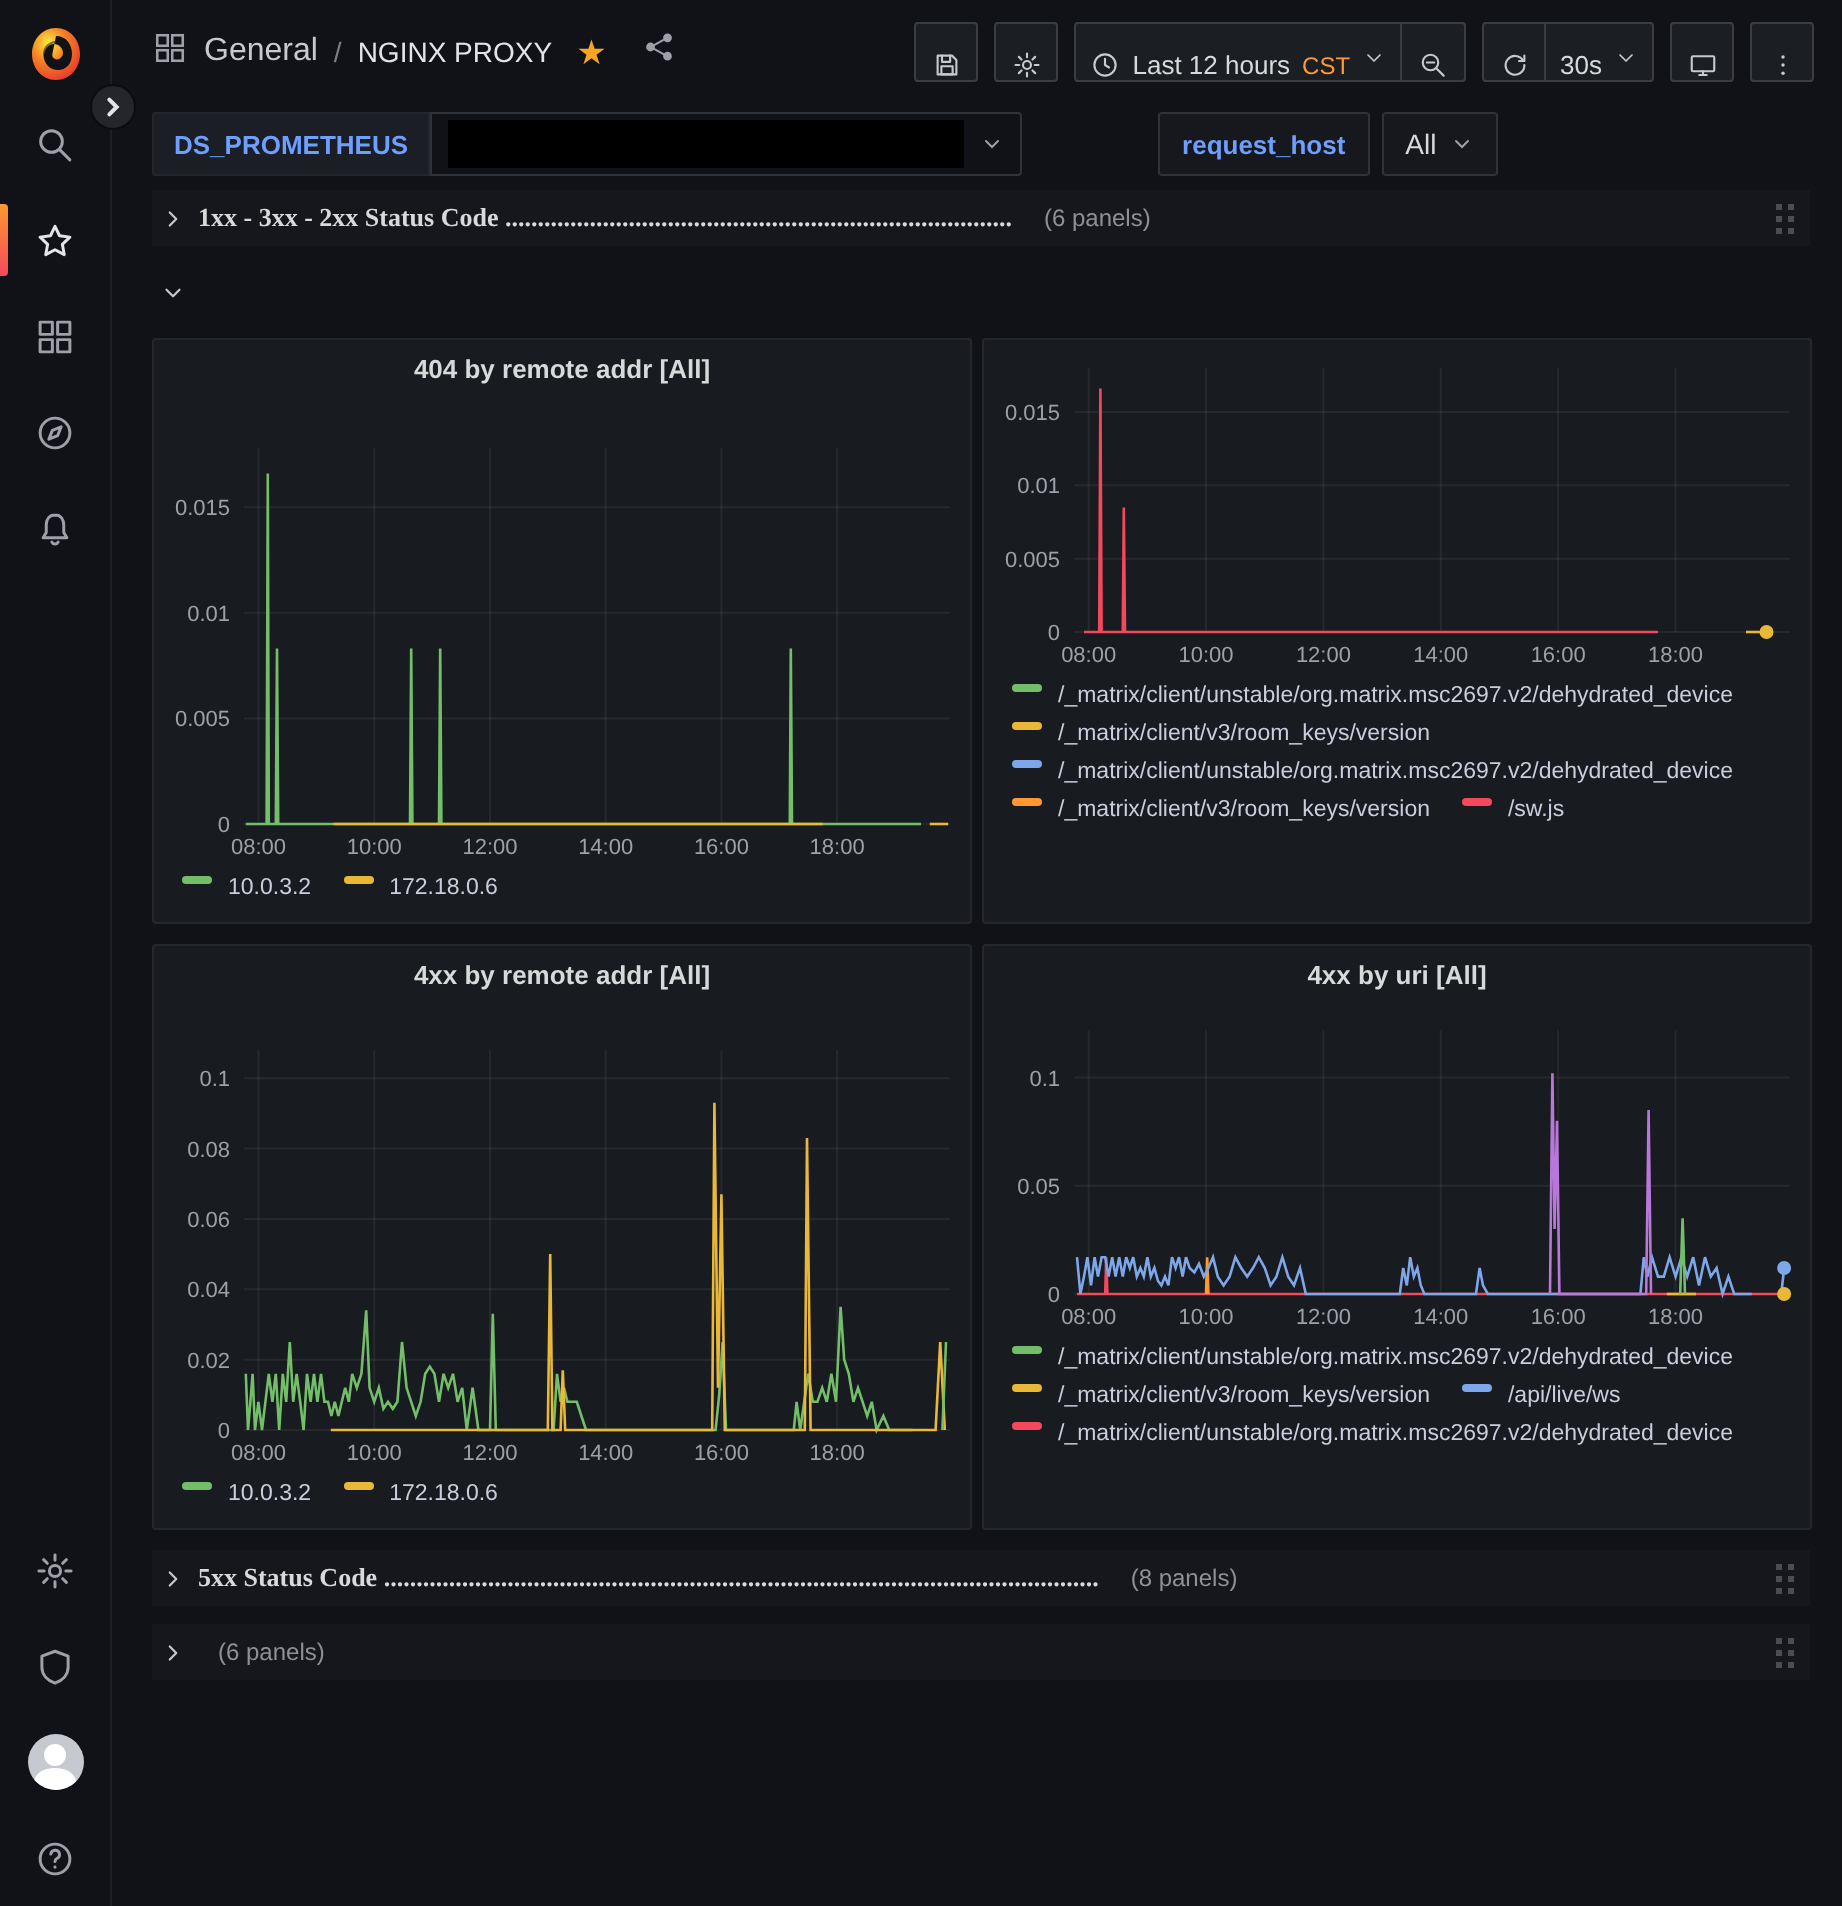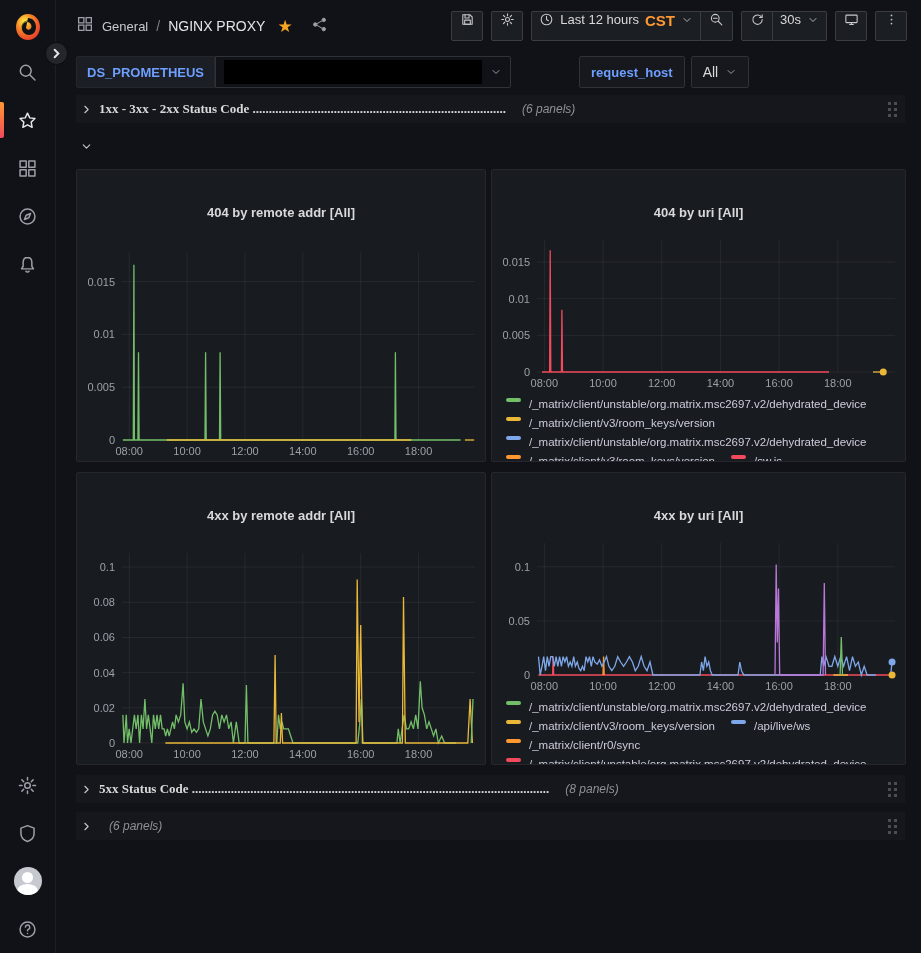--- a/index.html
+++ b/index.html
@@ -25,32 +25,32 @@
   .avatar-circle .head { position:absolute; left:8.5px; top:5px; width:11px; height:11px; border-radius:50%; background:#FFFFFF; }
   .avatar-circle .body { position:absolute; left:3.5px; top:17px; width:21px; height:14px; border-radius:50%; background:#FFFFFF; }
 
   
   .main { flex:1; display:flex; flex-direction:column; min-width:0; }
 
   
   .navbar { height:52px; flex:0 0 52px; display:flex; align-items:center; padding:0 14px 0 20px; background:#111217; }
   .crumbs { display:flex; align-items:center; gap:8px; }
   .crumb-icon svg { width:18px; height:18px; stroke:#9DA0A8; fill:none; stroke-width:1.7; }
-  .crumb-section { font-size:13px; color:#C7C9CE; cursor:pointer; }
+  .crumb-section { font-size:16px; color:#C7C9CE; cursor:pointer; }
   .crumb-sep { color:#7B7F87; font-size:14px; }
   .crumb-title { font-size:14px; color:#E3E4E8; }
   .fav-star { font-size:17px; color:#F5A623; margin-left:4px; cursor:pointer; line-height:1; }
   .share-icon { margin-left:10px; cursor:pointer; }
   .share-icon svg { width:17px; height:17px; stroke:#9DA0A8; fill:#9DA0A8; stroke-width:1.4; }
   .nav-right { margin-left:auto; display:flex; align-items:center; gap:8px; }
-  .tool-btn { height:30px; min-width:32px; padding:0 7px; display:flex; align-items:flex-start; justify-content:center;
+  .tool-btn { height:30px; min-width:32px; padding:0 7px; display:flex; align-items:flex-end; justify-content:center;
     gap:6px; background:#1B1E23; border:1px solid #3A3D44; border-radius:2px; cursor:pointer; }
   .tool-btn svg { width:15px; height:15px; stroke:#C7C9CE; fill:none; stroke-width:1.7; stroke-linecap:round; stroke-linejoin:round; }
   .tool-btn .lbl { font-size:13px; color:#D8D9DA; white-space:nowrap; }
-  .tool-btn .tz { font-size:15px; font-weight:700; color:#FF9830; }
+  .tool-btn .tz { font-size:12px; font-weight:400; color:#FF9830; }
   .caret svg { width:12px; height:12px; }
   .group { display:flex; }
   .group .tool-btn:first-child { border-radius:2px 0 0 2px; }
   .group .tool-btn:last-child { border-radius:0 2px 2px 0; border-left:none; }
 
   
   .submenu { height:40px; flex:0 0 40px; display:flex; align-items:center; gap:20px; padding:0 16px 0 20px; }
   .var-group { display:flex; align-items:flex-start; }
   .var-label { height:32px; display:flex; align-items:center; padding:0 10px; background:#1B1E24;
     border:1px solid #24262C; border-radius:2px 0 0 2px; color:#6E9FFF; font-size:13px; font-weight:700; cursor:pointer; }
@@ -63,29 +63,29 @@
   .var-pill.name { color:#6E9FFF; font-size:13px; font-weight:700; }
   .var-pill.val { color:#D8D9DA; font-size:14px; }
   .pair { display:flex; gap:6px;padding-left:48px; }
 
   
   .dash { flex:1; overflow:hidden; padding:3px 16px 0 20px; }
   .row-head { height:28px; display:flex; align-items:center; gap:6px; margin-bottom:9px;
     background:#16171C; padding:0 4px; cursor:pointer; }
   .row-head svg { width:13px; height:13px; stroke:#C7C9CE; fill:none; stroke-width:2; stroke-linecap:round; stroke-linejoin:round; flex:0 0 13px; }
   .row-title { font-size:13px; font-weight:700; color:#D8D9DA; white-space:nowrap; overflow:hidden;font-family:Liberation Serif, serif; }
-  .row-badge { font-size:12px; font-style:italic; color:#8E9097; margin-left:10px; white-space:nowrap; }
+  .row-badge { font-size:12px; color:#8E9097; margin-left:10px; white-space:nowrap; }
   .row-drag { margin-left:auto; display:grid; grid-template-columns:3px 3px; gap:3px; padding-right:4px; cursor:grab; }
   .row-drag i { width:3px; height:3px; background:#4B4D52; display:block; }
 
   .panel-grid { display:grid; grid-template-columns:410px 415px; gap:10px 5px; margin-bottom:10px; }
   .panel { height:293px; background:#181B1F; border:1px solid #25272D; border-radius:2px;
     display:flex; flex-direction:column; overflow:hidden; }
   .panel-title { height:28px; flex:0 0 28px; display:flex; align-items:center; justify-content:center;
-    font-size:13px; font-weight:700; color:#D8D9DA; cursor:pointer;margin-top:28px; }
+    font-size:13px; font-weight:700; color:#D8D9DA; cursor:pointer; }
   .plot { width:100%; }
   .plot-tall { height:234px; flex:0 0 234px; }
   .plot-short { height:166px; flex:0 0 166px; }
   .plot svg { display:block; font-family:"Liberation Sans",sans-serif; }
   .legend { flex:1; overflow:hidden; padding:2px 10px 4px 14px; }
   .legend-row { display:flex; gap:16px; height:19px; align-items:center; overflow:hidden; }
   .legend-item { display:flex; align-items:flex-start; gap:8px; cursor:pointer; white-space:nowrap; }
   .swatch { width:15px; height:4px; border-radius:2px; flex:0 0 15px; }
   .legend-label { font-size:11.5px; color:#CCCCDC; }
 </style>
@@ -349,21 +349,20 @@
                   <span class="legend-label">10.0.3.2</span>
                 </span>
                 <span class="legend-item">
                   <span class="swatch" style="background: rgb(234, 184, 57);"></span>
                   <span class="legend-label">172.18.0.6</span>
                 </span>
               </div>
             </div>
         </section>
         <section class="panel">
-          <div class="panel-title">404 by uri [All]</div>
           <div class="plot plot-short">
               <svg width="413" height="166">
                 <line x1="52.33606557377049" y1="14" x2="52.33606557377049" y2="146" stroke="rgba(204,204,220,0.08)"></line>
                 <text x="52.33606557377049" y="161" fill="#9DA0A8" font-size="11" text-anchor="middle">08:00</text>
                 <line x1="111.02459016393443" y1="14" x2="111.02459016393443" y2="146" stroke="rgba(204,204,220,0.08)"></line>
                 <text x="111.02459016393443" y="161" fill="#9DA0A8" font-size="11" text-anchor="middle">10:00</text>
                 <line x1="169.71311475409834" y1="14" x2="169.71311475409834" y2="146" stroke="rgba(204,204,220,0.08)"></line>
                 <text x="169.71311475409834" y="161" fill="#9DA0A8" font-size="11" text-anchor="middle">12:00</text>
                 <line x1="228.40163934426232" y1="14" x2="228.40163934426232" y2="146" stroke="rgba(204,204,220,0.08)"></line>
                 <text x="228.40163934426232" y="161" fill="#9DA0A8" font-size="11" text-anchor="middle">14:00</text>
@@ -506,26 +505,20 @@
                   <span class="swatch" style="background: rgb(234, 184, 57);"></span>
                   <span class="legend-label">/_matrix/client/v3/room_keys/version</span>
                 </span>
                 <span class="legend-item">
                   <span class="swatch" style="background: rgb(126, 167, 234);"></span>
                   <span class="legend-label">/api/live/ws</span>
                 </span>
               </div>
               <div class="legend-row">
                 <span class="legend-item">
-                  <span class="swatch" style="background: rgb(255, 152, 48);"></span>
-                  <span class="legend-label">/_matrix/client/r0/sync</span>
-                </span>
-              </div>
-              <div class="legend-row">
-                <span class="legend-item">
                   <span class="swatch" style="background: rgb(242, 73, 92);"></span>
                   <span class="legend-label">/_matrix/client/unstable/org.matrix.msc2697.v2/dehydrated_device</span>
                 </span>
               </div>
             </div>
         </section>
       </div>
 
       <div class="row-head">
         <svg viewBox="0 0 24 24">

